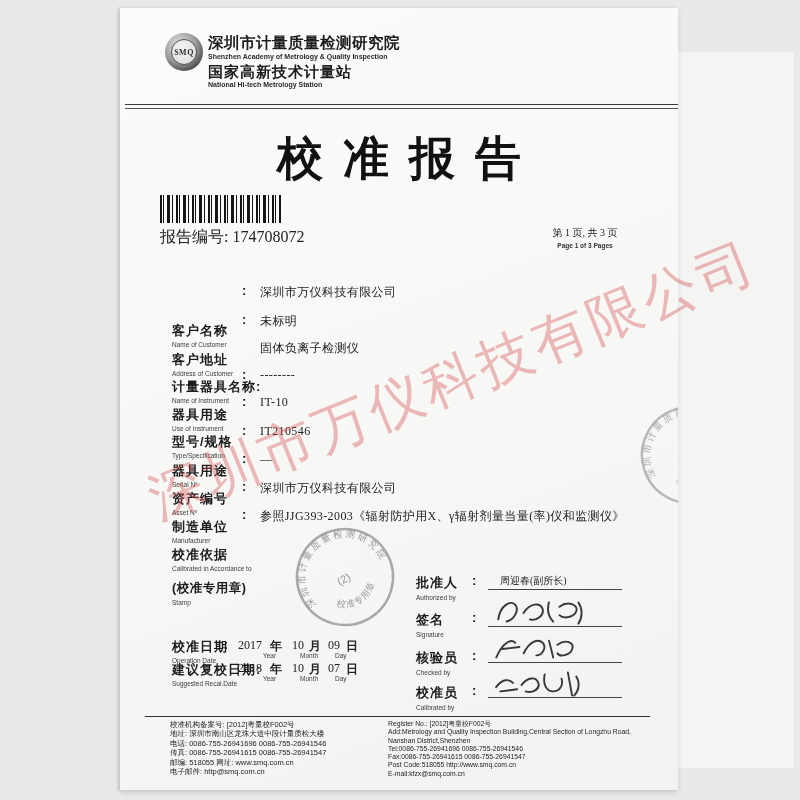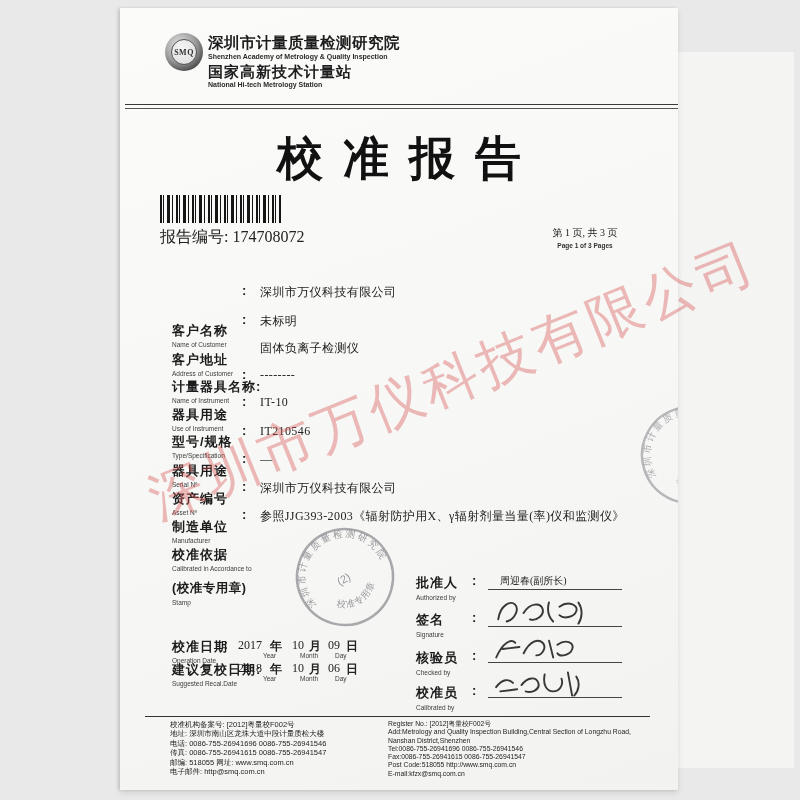--- a/index.html
+++ b/index.html
@@ -222,21 +222,21 @@
       <span class="dsub" style="left:180px">Month</span>
       <span class="dsub" style="left:215px">Day</span>
     </div>
     <div class="drow" style="top:652px">
       <div class="dlabel"><span class="fl">建议复校日期:</span>
         <div class="fsub">Suggested Recal.Date</div></div>
       <span class="dseg" style="left:118px">2018</span>
       <span class="dseg dcjk" style="left:150px">年</span>
       <span class="dseg" style="left:172px">10</span>
       <span class="dseg dcjk" style="left:189px">月</span>
-      <span class="dseg" style="left:208px">06</span>
+      <span class="dseg" style="left:208px">07</span>
       <span class="dseg dcjk" style="left:226px">日</span>
       <span class="dsub" style="left:143px">Year</span>
       <span class="dsub" style="left:180px">Month</span>
       <span class="dsub" style="left:215px">Day</span>
     </div>
 
     <div class="srow" style="top:565px">
       <div class="slabel"><span class="sl">批准人</span>
         <div class="ssub">Authorized by</div></div>
       <span class="scolon">:</span>

